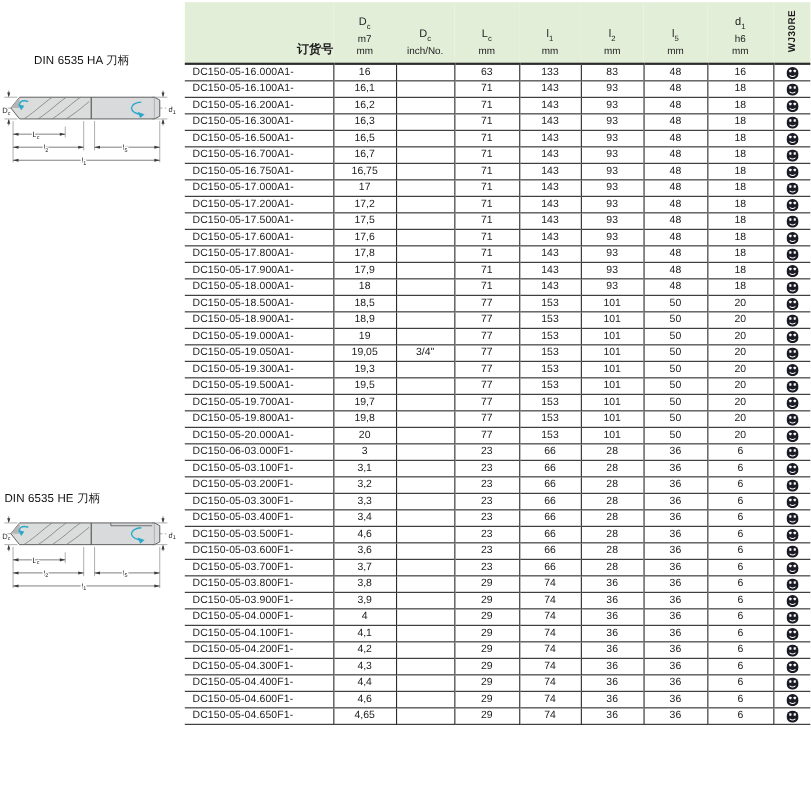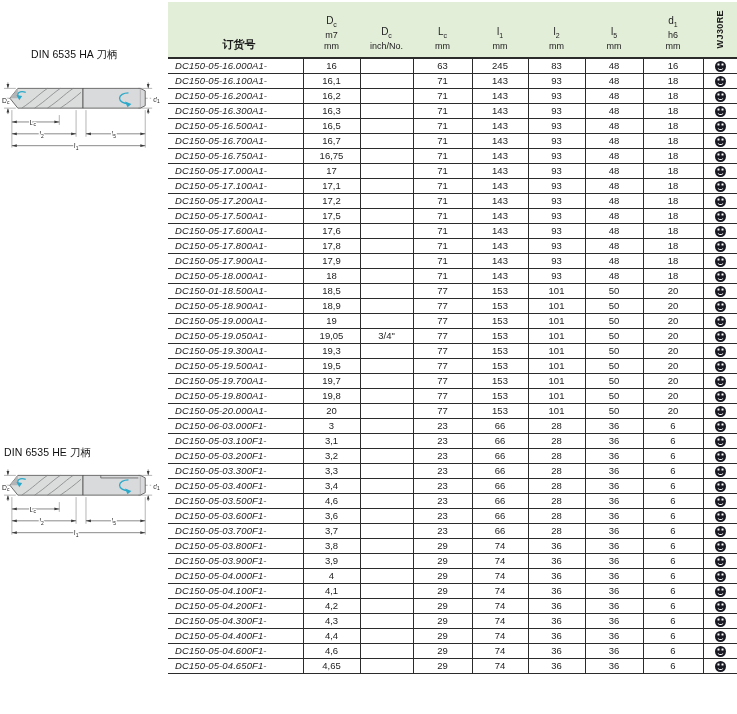--- a/index.html
+++ b/index.html
@@ -8,32 +8,32 @@
 
   
   table.spec{position:absolute;left:168px;top:2px;width:569px;border-collapse:collapse;table-layout:fixed;}
   col.c-order{width:135px;}
   col.c0{width:57px;}col.c1{width:53px;}col.c2{width:59px;}col.c3{width:56px;}
   col.c4{width:57px;}col.c5{width:58px;}col.c6{width:60px;}
   col.c-ic{width:34px;}
 
   thead th{background:var(--hdr-bg,#e3eed9);height:50px;vertical-align:bottom;
            font-weight:400;padding:0 0 5px 0;}
-  th.h-order{text-align:center;padding-left:7px;font-weight:700;font-size:11px;}
+  th.h-order{text-align:right;padding-left:7px;font-weight:700;font-size:11px;}
   .hsym{font-size:10px;line-height:11px;}
   .hsym sub{font-size:7px;}
   .hunit{font-size:9px;line-height:11px;}
   .hunit:empty{display:none;}
   th.h-ic{text-align:center;}
   .vlabel{writing-mode:vertical-rl;transform:rotate(180deg);display:inline-block;
           font-size:9px;font-weight:700;letter-spacing:.4px;line-height:12px;}
 
   tbody td{height:14px;line-height:14px;padding:0;font-size:9.5px;text-align:center;
            border-top:1px solid #2b2b2b;white-space:nowrap;overflow:hidden;}
-  tbody td.t-order{text-align:left;padding-left:7px;letter-spacing:.1px;font-style:italic;}
+  tbody td.t-order{text-align:left;padding-left:7px;letter-spacing:.1px;}
   td.vr{border-right:1px solid #2b2b2b;}
   tbody tr:first-child td{border-top-width:2px;}
   tbody tr:last-child td{border-bottom:1px solid #2b2b2b;}
   td.t-ic svg{display:block;margin:1px auto 0 auto;}
 
   
   .sec-label{position:absolute;left:4px;font-size:10.5px;font-weight:500;color:#101010;
              letter-spacing:.1px;}
   #ha-label{top:48px;margin-left:27px;}
   #he-label{top:446px;}
@@ -204,21 +204,21 @@
           <span class="vlabel">WJ30RE</span>
         </th>
       </tr>
     </thead>
     <tbody>
         <tr class="sec-start">
       <td class="t-order vr">DC150-05-16.000A1-</td>
       <td class="vr">16</td>
       <td class="vr"></td>
       <td class="vr">63</td>
-      <td class="vr">245</td>
+      <td class="vr">133</td>
       <td class="vr">83</td>
       <td class="vr">48</td>
       <td class="vr">16</td>
       <td class="t-ic">
         <svg width="11" height="11" viewBox="0 0 11 11">
           <circle cx="5.5" cy="5.5" r="5.5" fill="#1a1a24"></circle>
           <rect x="2.5" y="2.4" width="2" height="2.2" rx="0.4" fill="#fff"></rect>
           <rect x="6.5" y="2.4" width="2" height="2.2" rx="0.4" fill="#fff"></rect>
           <path d="M2.9,6.9 Q5.5,9.3 8.1,6.9 L8.1,8 Q5.5,10.1 2.9,8 Z" fill="#fff"></path>
         </svg>
@@ -344,38 +344,20 @@
       <td class="t-ic">
         <svg width="11" height="11" viewBox="0 0 11 11">
           <circle cx="5.5" cy="5.5" r="5.5" fill="#1a1a24"></circle>
           <rect x="2.5" y="2.4" width="2" height="2.2" rx="0.4" fill="#fff"></rect>
           <rect x="6.5" y="2.4" width="2" height="2.2" rx="0.4" fill="#fff"></rect>
           <path d="M2.9,6.9 Q5.5,9.3 8.1,6.9 L8.1,8 Q5.5,10.1 2.9,8 Z" fill="#fff"></path>
         </svg>
       </td>
     </tr>
         <tr>
-      <td class="t-order vr">DC150-05-17.100A1-</td>
-      <td class="vr">17,1</td>
-      <td class="vr"></td>
-      <td class="vr">71</td>
-      <td class="vr">143</td>
-      <td class="vr">93</td>
-      <td class="vr">48</td>
-      <td class="vr">18</td>
-      <td class="t-ic">
-        <svg width="11" height="11" viewBox="0 0 11 11">
-          <circle cx="5.5" cy="5.5" r="5.5" fill="#1a1a24"></circle>
-          <rect x="2.5" y="2.4" width="2" height="2.2" rx="0.4" fill="#fff"></rect>
-          <rect x="6.5" y="2.4" width="2" height="2.2" rx="0.4" fill="#fff"></rect>
-          <path d="M2.9,6.9 Q5.5,9.3 8.1,6.9 L8.1,8 Q5.5,10.1 2.9,8 Z" fill="#fff"></path>
-        </svg>
-      </td>
-    </tr>
-        <tr>
       <td class="t-order vr">DC150-05-17.200A1-</td>
       <td class="vr">17,2</td>
       <td class="vr"></td>
       <td class="vr">71</td>
       <td class="vr">143</td>
       <td class="vr">93</td>
       <td class="vr">48</td>
       <td class="vr">18</td>
       <td class="t-ic">
         <svg width="11" height="11" viewBox="0 0 11 11">
@@ -470,21 +452,21 @@
       <td class="t-ic">
         <svg width="11" height="11" viewBox="0 0 11 11">
           <circle cx="5.5" cy="5.5" r="5.5" fill="#1a1a24"></circle>
           <rect x="2.5" y="2.4" width="2" height="2.2" rx="0.4" fill="#fff"></rect>
           <rect x="6.5" y="2.4" width="2" height="2.2" rx="0.4" fill="#fff"></rect>
           <path d="M2.9,6.9 Q5.5,9.3 8.1,6.9 L8.1,8 Q5.5,10.1 2.9,8 Z" fill="#fff"></path>
         </svg>
       </td>
     </tr>
         <tr>
-      <td class="t-order vr">DC150-01-18.500A1-</td>
+      <td class="t-order vr">DC150-05-18.500A1-</td>
       <td class="vr">18,5</td>
       <td class="vr"></td>
       <td class="vr">77</td>
       <td class="vr">153</td>
       <td class="vr">101</td>
       <td class="vr">50</td>
       <td class="vr">20</td>
       <td class="t-ic">
         <svg width="11" height="11" viewBox="0 0 11 11">
           <circle cx="5.5" cy="5.5" r="5.5" fill="#1a1a24"></circle>

